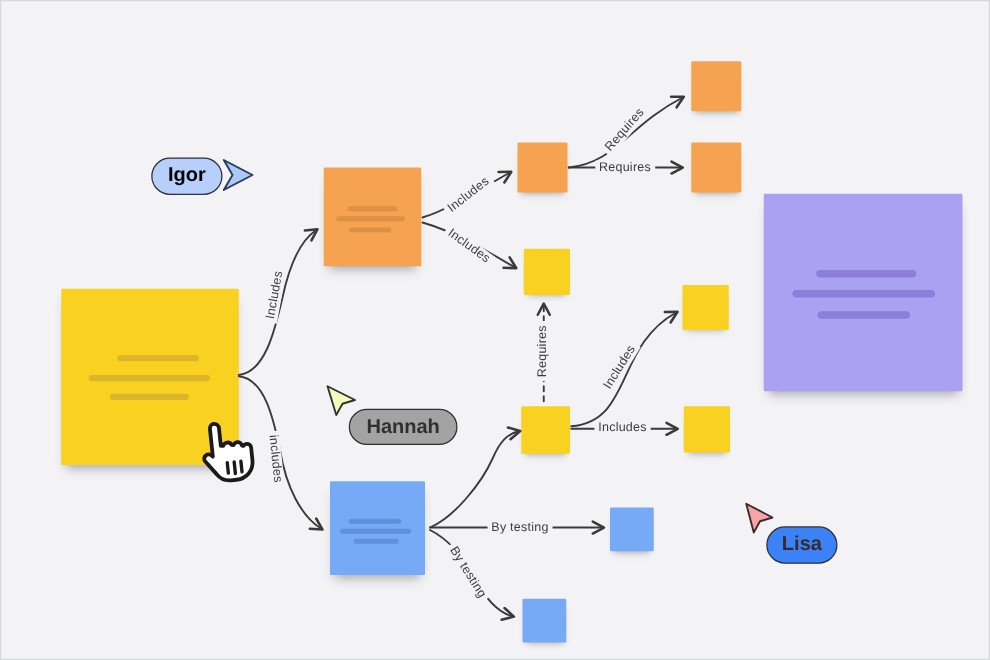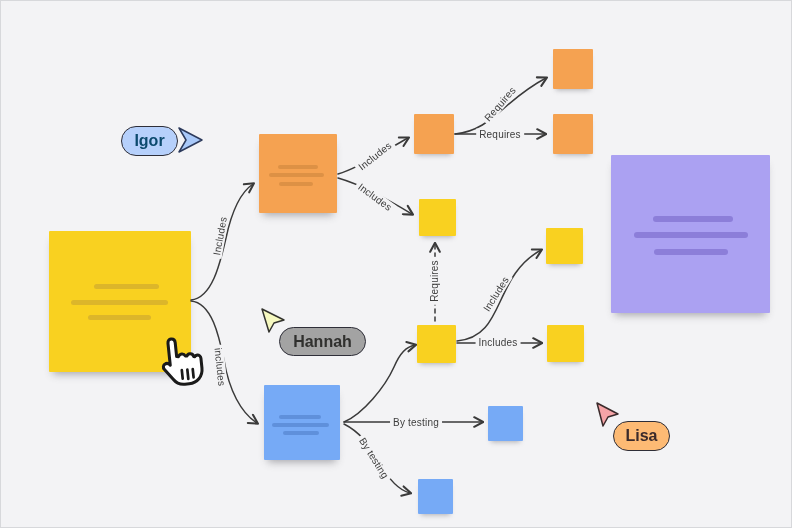--- a/index.html
+++ b/index.html
@@ -91,27 +91,27 @@
   <div class="elabel" style="left:374px;top:155px;--r:-38deg;">Includes</div>
   <div class="elabel" style="left:374px;top:196px;--r:36deg;">Includes</div>
   <div class="elabel" style="left:499px;top:103px;--r:-49deg;">Requires</div>
   <div class="elabel" style="left:499px;top:133px;">Requires</div>
   <div class="elabel" style="left:433px;top:280px;--r:-90deg;">Requires</div>
   <div class="elabel" style="left:495px;top:293px;--r:-58deg;">Includes</div>
   <div class="elabel" style="left:497px;top:341px;">Includes</div>
   <div class="elabel" style="left:415px;top:421px;">By testing</div>
   <div class="elabel" style="left:373px;top:457px;--r:58deg;">By testing</div>
 
-  <div class="pill" style="left: 120px; top: 125px; width: 55px; height: 28px; background-color: rgb(182, 208, 251); color: #0c4a6e;">
+  <div class="pill" style="left: 120px; top: 125px; width: 55px; height: 28px; background-color: rgb(182, 208, 251); color: #000000;">
     <span>Igor</span>
   </div>
   <div class="pill" style="left: 278px; top: 326px; width: 85px; height: 27px; background-color: #a3a3a3; color: rgb(48, 48, 46);">
     <span>Hannah</span>
   </div>
-  <div class="pill" style="left: 612px; top: 420px; width: 55px; height: 28px; background-color: #fdba74; color: rgb(58, 42, 43);">
+  <div class="pill" style="left: 612px; top: 420px; width: 55px; height: 28px; background-color: #3b82f6; color: rgb(58, 42, 43);">
     <span>Lisa</span>
   </div>
 
   <svg class="cursor-layer" width="792" height="528" viewBox="0 0 792 528">
     <polygon points="178,127 201,139 178,151 185,139" stroke="#2c3a5c" stroke-width="1.5" stroke-linejoin="round" fill="#a9c9f9"></polygon>
     <polygon points="261,308 268,331 273,322 283,319" stroke="#33332e" stroke-width="1.5" stroke-linejoin="round" fill="#f6f9c0"></polygon>
     <polygon points="596,402 602,425 607,416 617,413" stroke="#3a2a2b" stroke-width="1.5" stroke-linejoin="round" fill="#f6a4a7"></polygon>
   </svg>
 
   <svg class="handcur" width="48" height="54" viewBox="0 0 28 32">

